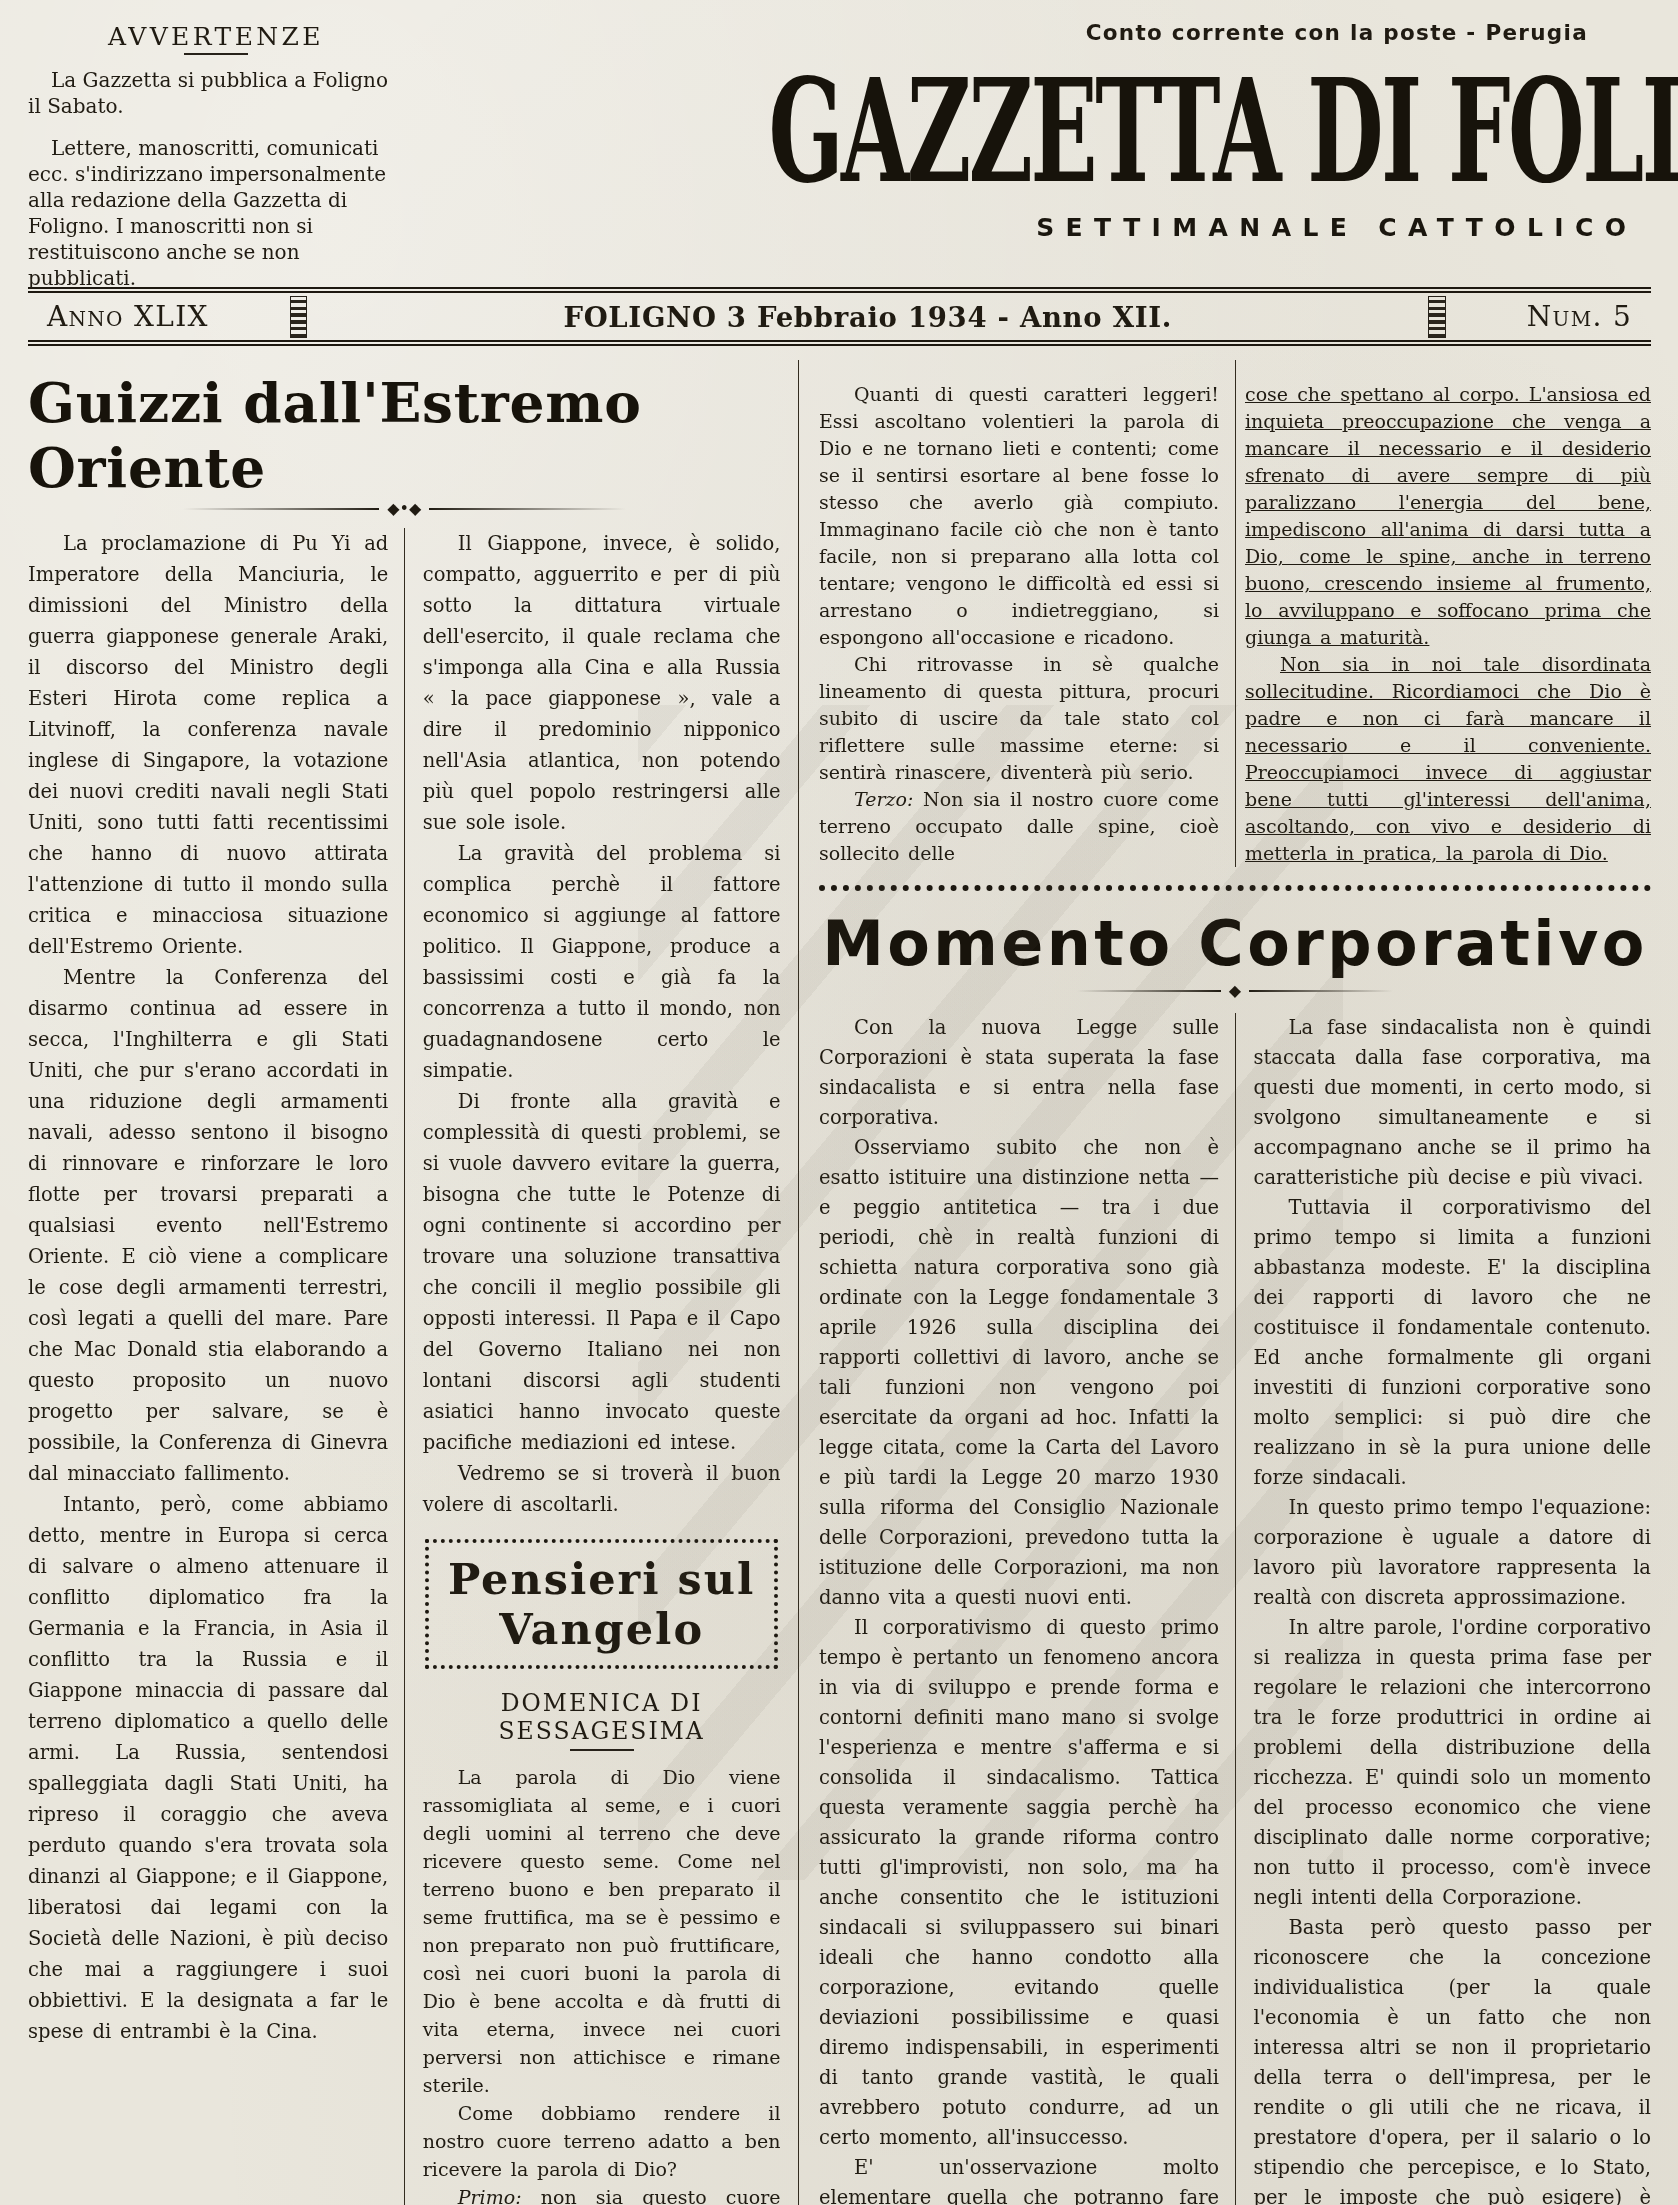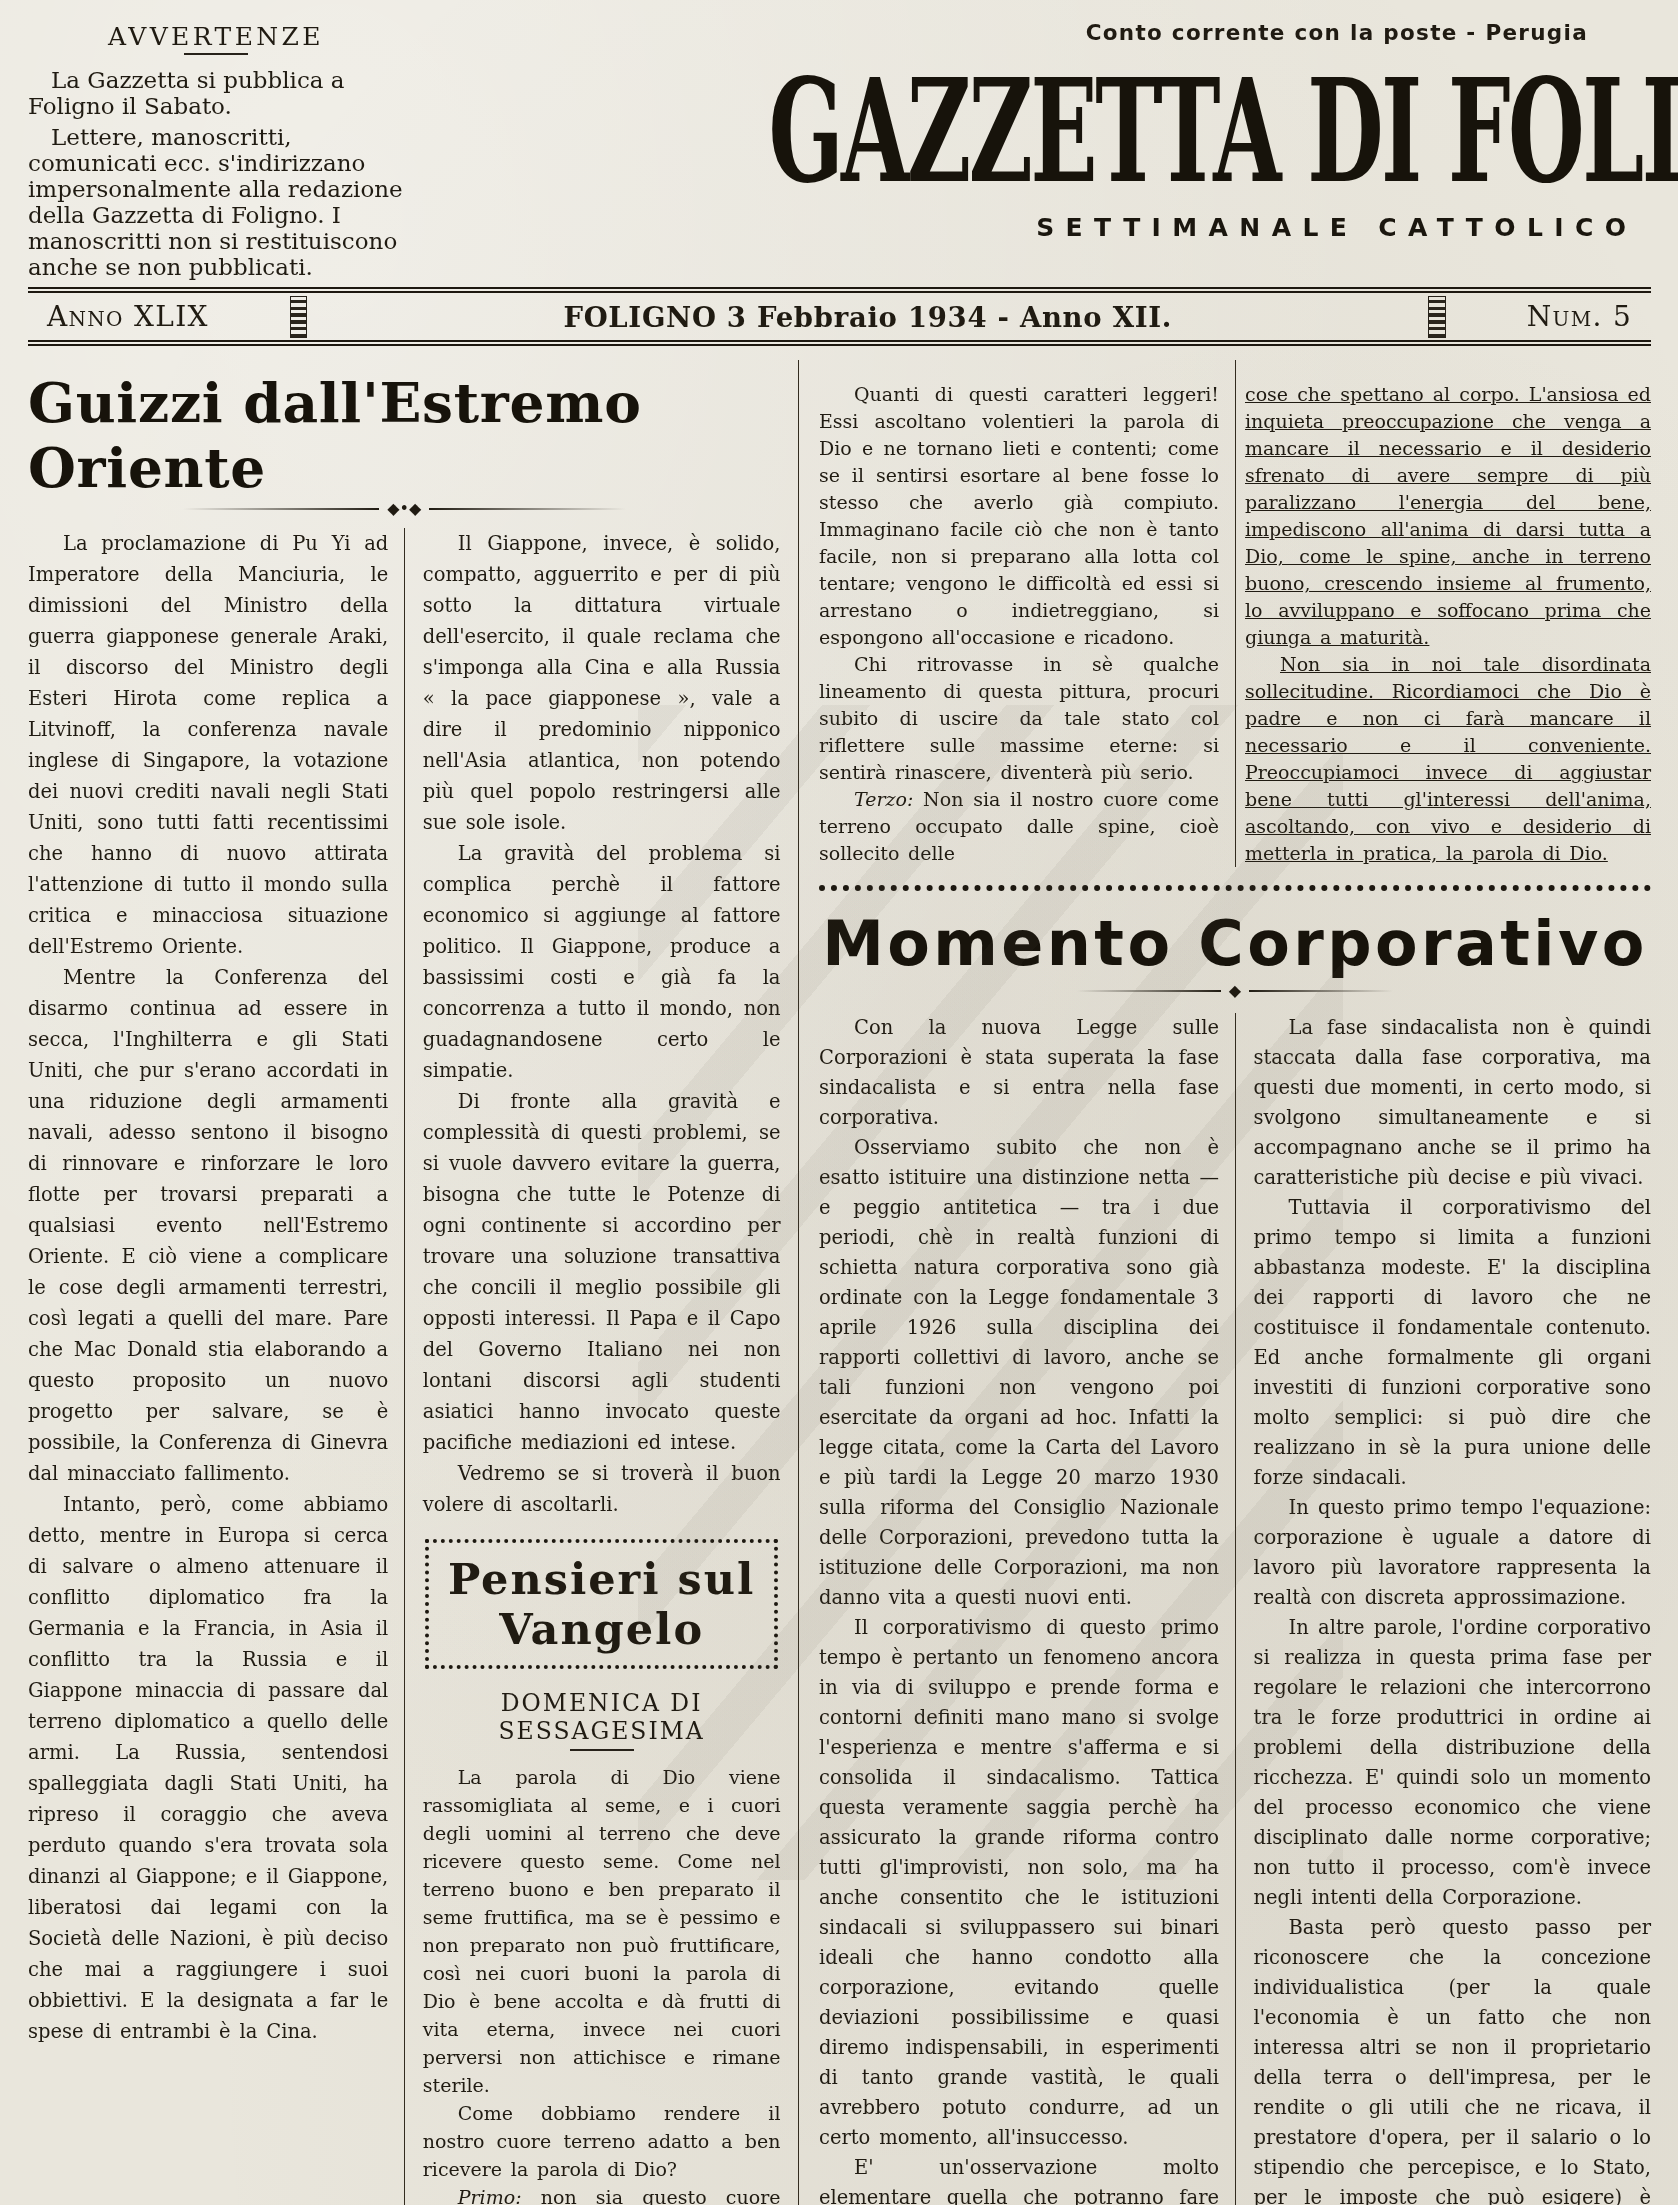--- a/index.html
+++ b/index.html
@@ -24,22 +24,22 @@
     background:repeating-linear-gradient(130deg, rgba(95,88,74,.07) 0 37px, rgba(95,88,74,0) 37px 141px);
     pointer-events:none;
   }
   
   .header{display:grid;grid-template-columns:376px 1fr 330px;column-gap:17.5px;height:267px;gap:16px;}
   .hd-left{padding-top:4px;}
   .hd-small-title{
     text-align:center;font-size:25px;letter-spacing:3.4px;font-weight:400;margin:0 0 2.7px 0;
   }
   .rule-short{width:64px;border-top:2px solid #27221a;margin:1.3px auto 12px auto;}
-  .hd-left p{font-size:23px;line-height:26px;margin:0;text-align:left;}
-  .hd-left p + p{margin-top:5px;}
+  .hd-left p{font-size:20px;line-height:26px;margin:0;text-align:left;}
+  .hd-left p + p{margin-top:16px;}
   .hd-left .ind{text-indent:23px;}
   .hd-center{text-align:center;overflow:visible;}
   .postal-line{font-family:"DejaVu Sans","Liberation Sans",sans-serif;font-weight:bold;font-size:21.5px;letter-spacing:1.3px;margin:2.7px 0 0 0;}
   .masthead{
     font-weight:900;font-size:142px;line-height:152px;white-space:nowrap;
     transform:scaleX(.62);transform-origin:50% 50%;
     letter-spacing:-4px;margin:9.4px 0 0 0;color:#17130b;
   }
   .subtitle{
     font-family:"DejaVu Sans","Liberation Sans",sans-serif;font-weight:bold;

